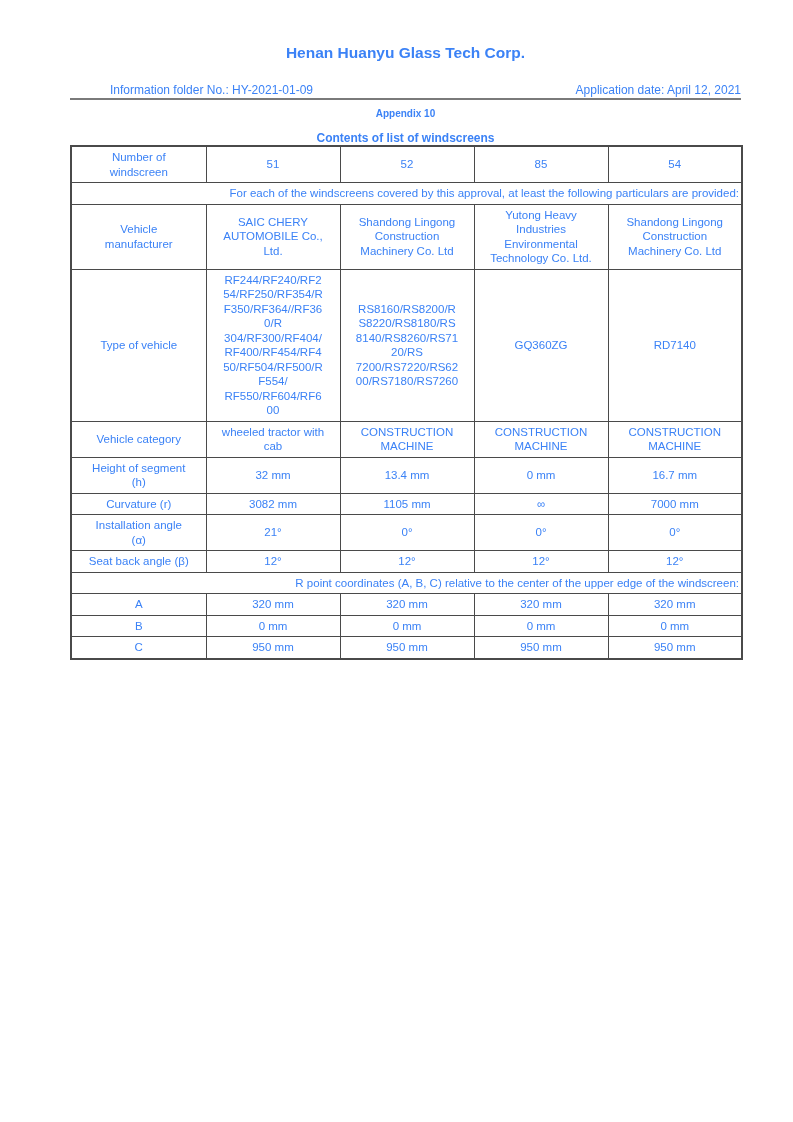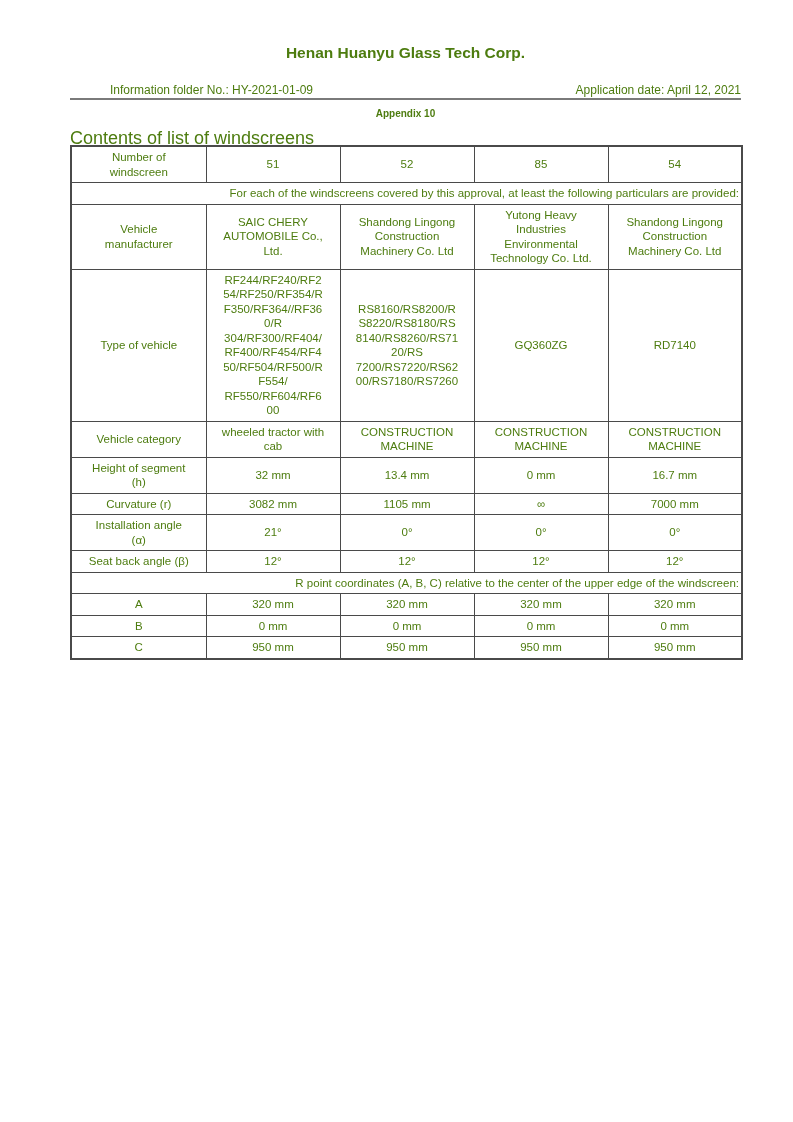--- a/index.html
+++ b/index.html
@@ -2,21 +2,21 @@
 <html><head>
 <meta charset="utf-8">
 <style>
   * { box-sizing: border-box; }
   html, body { margin: 0; padding: 0; background: #fff; }
   .page {
     width: 782px;
     height: 1122px;
     background: #ffffff;
     font-family: "Liberation Sans", sans-serif;
-    color: #4d7c0f;
+    color: #3b82f6;
     overflow: hidden;
     position: relative;
   }
   .content {
     width: 671px;
     margin-left: 70px;
   }
   .doc-title {
     margin-top: 44px;
     text-align: center;
@@ -47,23 +47,23 @@
   }
   .appendix {
     margin-top: 7px;
     text-align: center;
     font-weight: bold;
     font-size: 10px;
     line-height: 14px;
   }
   .subtitle {
     margin-top: 10px;
-    text-align: left;
-    font-weight: normal;
-    font-size: 18px;
+    text-align: center;
+    font-weight: bold;
+    font-size: 12px;
     line-height: 14px;
   }
   table.ws-table {
     margin-top: 0;
     border-collapse: collapse;
     table-layout: fixed;
     width: 671px;
     border: 2px solid #4a4a4a;
   }
   table.ws-table td {

